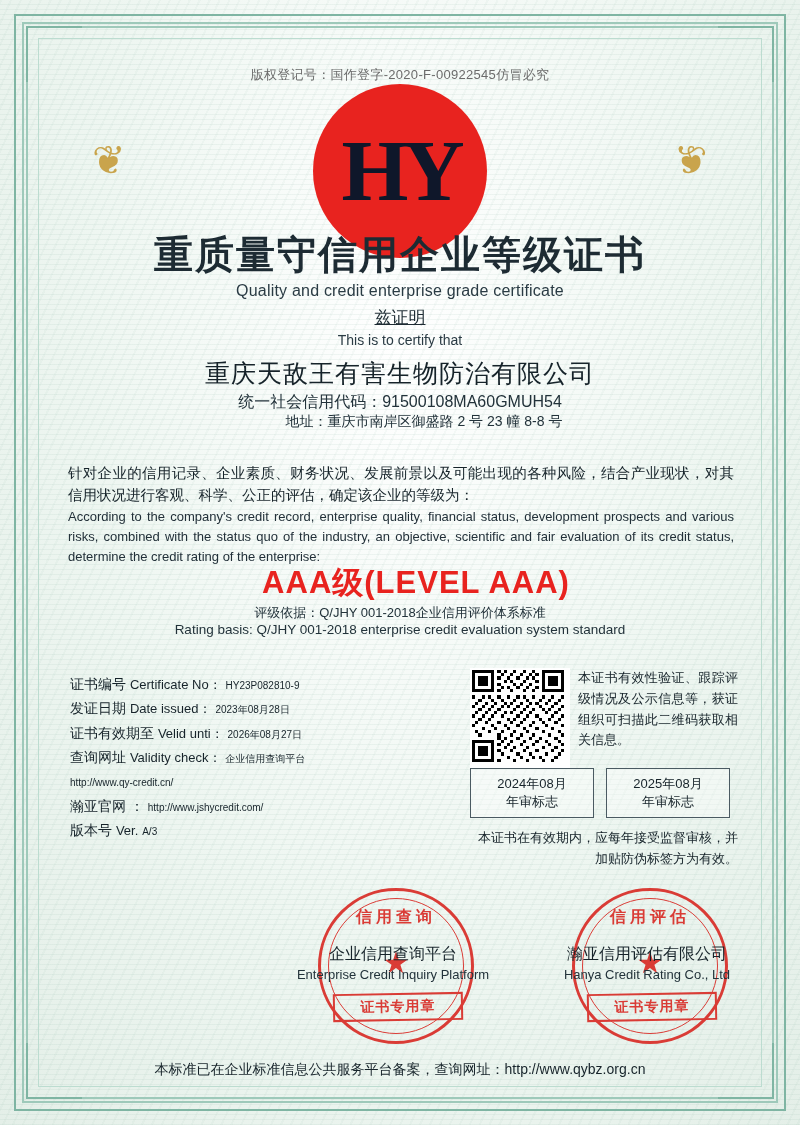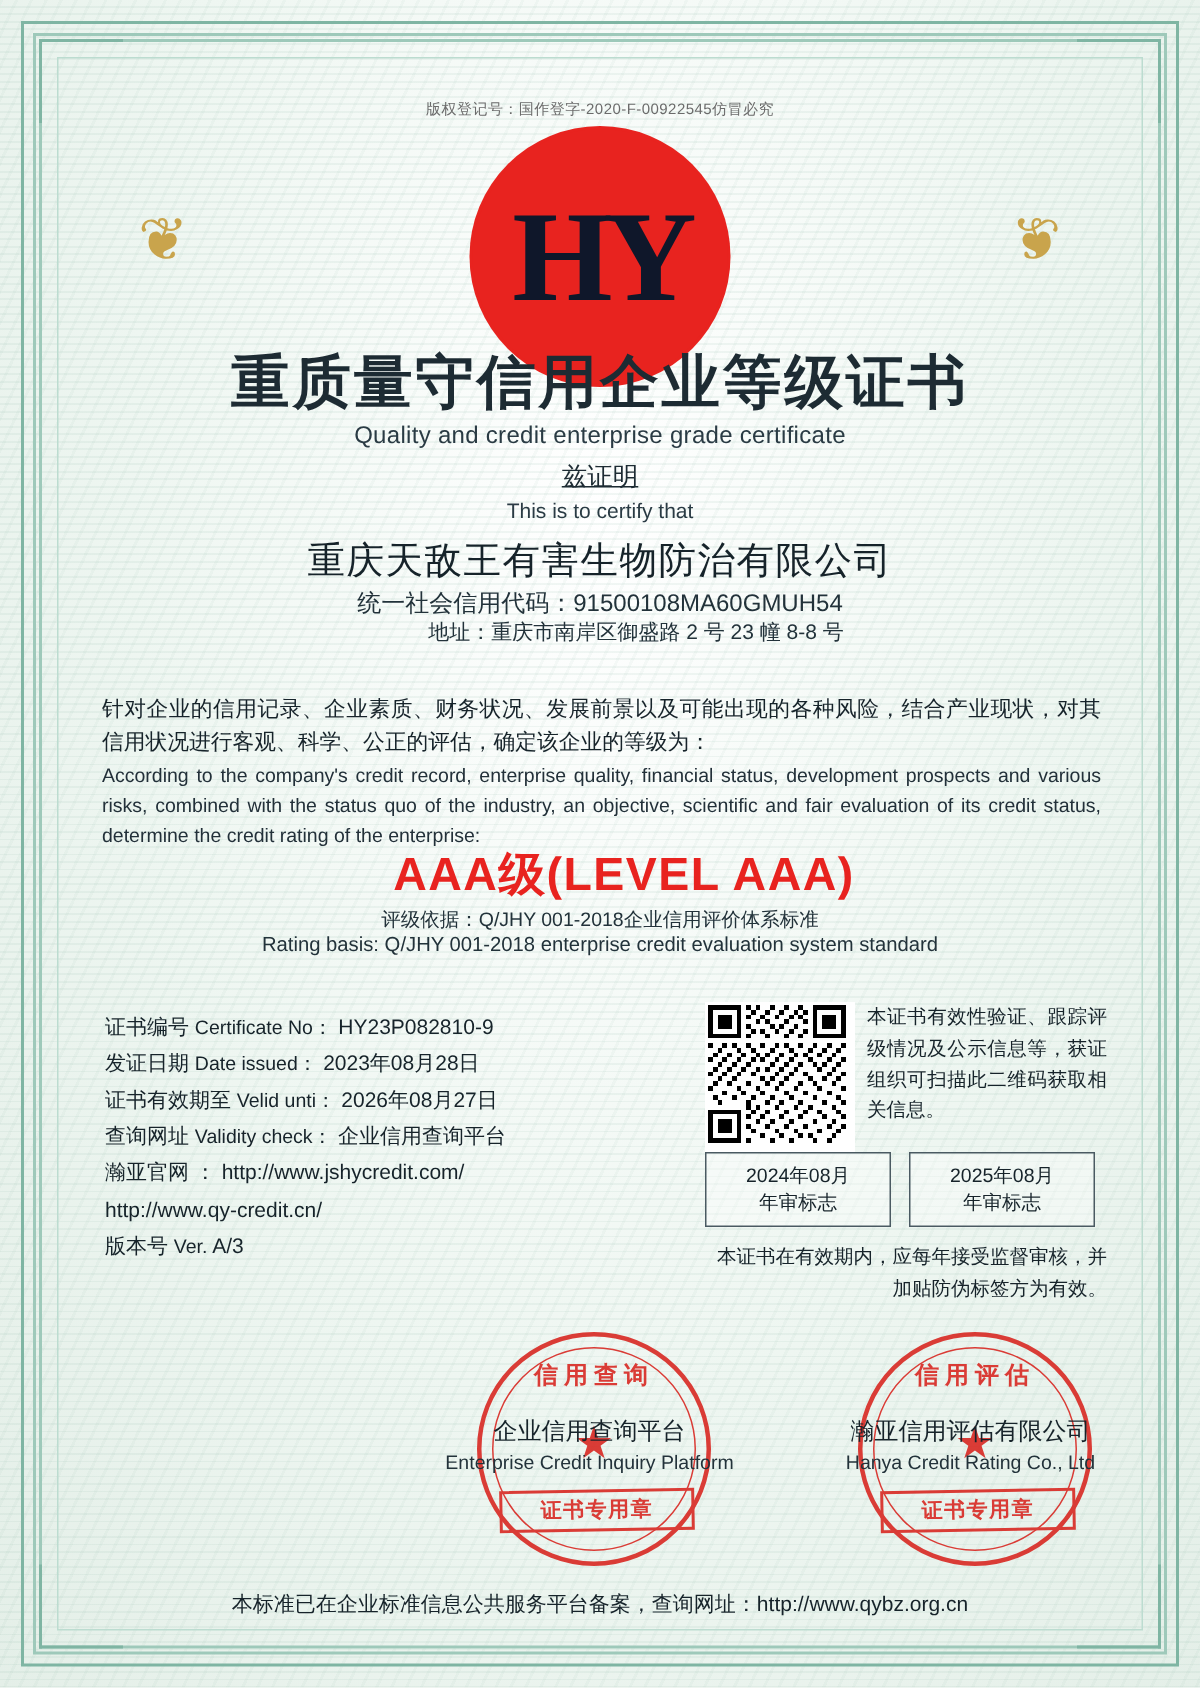--- a/index.html
+++ b/index.html
@@ -33,21 +33,21 @@
   .corner{
     position:absolute;width:54px;height:54px;border:2px solid #7fb5a3;
   }
   .corner.tl{left:26px;top:26px;border-right:none;border-bottom:none;}
   .corner.tr{right:26px;top:26px;border-left:none;border-bottom:none;}
   .corner.bl{left:26px;bottom:26px;border-right:none;border-top:none;}
   .corner.br{right:26px;bottom:26px;border-left:none;border-top:none;}
 
   .copyright{
     position:absolute;top:66px;left:0;width:100%;
-    text-align:center;font-size:10px;color:#6b6b6b;letter-spacing:0.3px;
+    text-align:center;font-size:13px;color:#6b6b6b;letter-spacing:0.3px;
   }
 
   
   .logo-wrap{
     position:absolute;top:86px;left:50%;transform:translateX(-50%);
     width:170px;height:170px;
   }
   .logo-circle{
     width:170px;height:170px;border-radius:50%;
     background:#e8231f;
@@ -117,21 +117,21 @@
     font-size:13.5px;color:#22323a;
   }
 
   
   .info{
     position:absolute;top:672px;left:70px;width:390px;
     font-size:14px;color:#16232a;line-height:1.72;
   }
   .info .lbl-cn{font-weight:normal;}
   .info .lbl-en{font-size:13px;}
-  .info .val{font-size:14px;}
+  .info .val{font-size:10px;}
 
   
   .qr{
     position:absolute;top:668px;left:470px;
     width:96px;height:96px;
     background:#fff;
     padding:2px;
   }
   .qr canvas,.qr svg{display:block;}
   .qr-note{
@@ -258,26 +258,26 @@
       <span class="lbl-cn">证书有效期至</span>
       <span class="lbl-en">Velid unti：</span>
       <span class="val">2026年08月27日</span>
     </div>
     <div>
       <span class="lbl-cn">查询网址</span>
       <span class="lbl-en">Validity check：</span>
       <span class="val">企业信用查询平台</span>
     </div>
     <div>
+      <span class="val">http://www.qy-credit.cn/</span>
+    </div>
+    <div>
       <span class="lbl-cn">瀚亚官网</span>
       <span>：</span>
       <span class="val">http://www.jshycredit.com/</span>
-    </div>
-    <div>
-      <span class="val">http://www.qy-credit.cn/</span>
     </div>
     <div>
       <span class="lbl-cn">版本号</span>
       <span class="lbl-en">Ver.</span>
       <span class="val">A/3</span>
     </div>
   </div>
 
   <div class="qr">
     <svg width="92" height="92" viewBox="0 0 29 29" shape-rendering="crispEdges">

